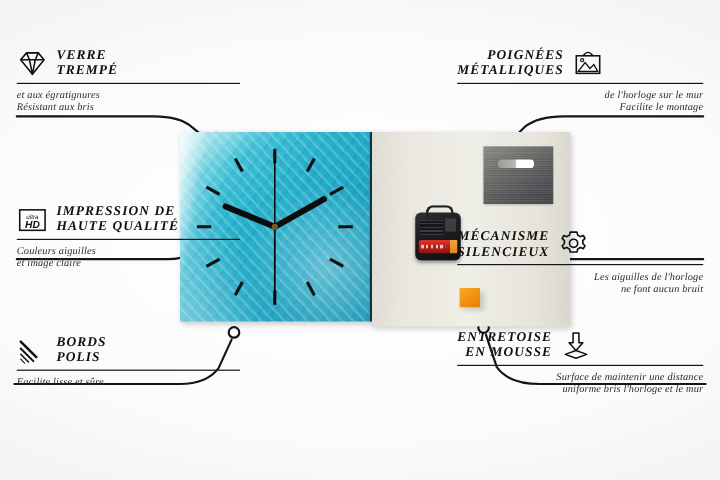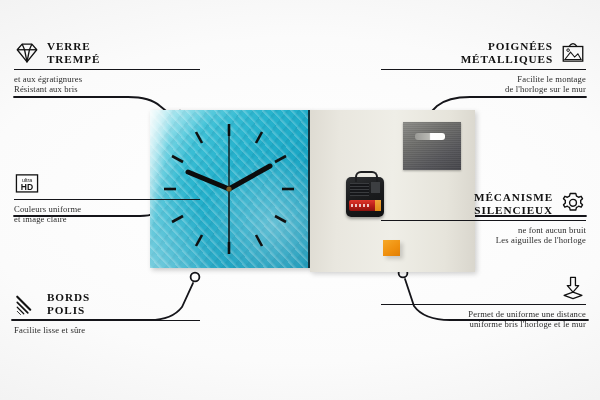--- a/index.html
+++ b/index.html
@@ -6,20 +6,21 @@
   body{
     width:600px;height:400px;overflow:hidden;
     font-family:"Liberation Serif", serif;
     background:#ffffff;
   }
   #stage{
     position:relative;width:600px;height:400px;
     background:
       radial-gradient(ellipse 120% 90% at 50% 50%, #ffffff 0%, #fbfbfb 45%, #f2f2f2 72%, #e8e8e8 100%);
     overflow:hidden;
+    font-style:italic;
   }
   
   #wires{position:absolute;left:0;top:0;width:600px;height:400px;pointer-events:none;}
 
   
   .product{position:absolute;}
 
   
   #clock-front{
     left:150px;top:110px;width:158px;height:158px;
@@ -93,21 +94,21 @@
     position:absolute;left:73px;top:130px;width:17px;height:16px;
     background:linear-gradient(145deg,#f7a929 0%,#ef8f0d 60%,#e07f06 100%);
     box-shadow:3px 3px 4px rgba(0,0,0,.16);
   }
 
   
   .feature{position:absolute;width:205px;}
   .feature.left{text-align:left;}
   .feature.right{text-align:right;}
   .f-head{display:flex;align-items:center;gap:7px;}
-  .feature.right .f-head{justify-content:flex-end;}
+  .feature.right .f-head{}
   .f-icon{width:26px;height:26px;flex:0 0 26px;display:block;}
   .f-title{
     font-size:11.2px;font-weight:bold;letter-spacing:.9px;color:#111111;
     line-height:12.6px;text-transform:uppercase;
   }
   .f-rule{height:1.4px;background:#15151a;margin:3px 0 3.5px 0;}
   .f-desc{
     font-size:8.6px;line-height:10.4px;color:#2a2a2a;letter-spacing:.15px;
   }
 </style>
@@ -194,27 +195,31 @@
     <div class="f-desc">Résistant aux bris</div>
   </div>
 
   <div class="feature left" style="left:14px;top:170px;">
     <div class="f-head">
       <svg class="f-icon" viewBox="0 0 32 32">
         <rect x="3" y="6" width="26" height="21" fill="none" stroke="#111" stroke-width="1.6"></rect>
         <text x="16" y="15" font-family="Liberation Sans, sans-serif" font-size="6.4" text-anchor="middle" fill="#111">ultra</text>
         <text x="16" y="24.5" font-family="Liberation Sans, sans-serif" font-size="10.5" font-weight="bold" text-anchor="middle" fill="#111">HD</text>
       </svg>
+      <div>
+        <div class="f-title">IMPRESSION DE</div>
+        <div class="f-title">HAUTE QUALITÉ</div>
+      </div>
     </div>
     <div class="f-rule" style="width:186px;"></div>
-    <div class="f-desc">Couleurs uniforme</div>
+    <div class="f-desc">Couleurs aiguilles</div>
     <div class="f-desc">et image claire</div>
   </div>
 
-  <div class="feature left" style="left:14px;top:291px;">
+  <div class="feature left" style="left:14px;top:279px;">
     <div class="f-head">
       <svg class="f-icon" viewBox="0 0 32 32">
         <g stroke="#111" stroke-linecap="round">
           <line x1="4" y1="7" x2="20" y2="23" stroke-width="2.6"></line>
           <line x1="4" y1="14" x2="17" y2="27" stroke-width="2.0"></line>
           <line x1="4" y1="20" x2="12" y2="28" stroke-width="1.5"></line>
           <line x1="4" y1="25" x2="8" y2="29" stroke-width="1.1"></line>
         </g>
       </svg>
       <div>
@@ -233,45 +238,49 @@
         <div class="f-title">MÉTALLIQUES</div>
       </div>
       <svg class="f-icon" viewBox="0 0 32 32">
         <path d="M11,8 Q16,1 21,8" fill="none" stroke="#111" stroke-width="1.5"></path>
         <rect x="4" y="8" width="24" height="18" fill="none" stroke="#111" stroke-width="1.6"></rect>
         <path d="M6,24 L13,15 L18,21 L22,17 L26,24 Z" fill="none" stroke="#111" stroke-width="1.3"></path>
         <circle cx="10" cy="12.5" r="1.6" fill="none" stroke="#111" stroke-width="1.2"></circle>
       </svg>
     </div>
     <div class="f-rule" style="width:205px;margin-left:auto;"></div>
+    <div class="f-desc">de l'horloge sur le mur</div>
     <div class="f-desc">Facilite le montage</div>
-    <div class="f-desc">de l'horloge sur le mur</div>
   </div>
 
   <div class="feature right" style="left:381px;top:170px;margin-top:21px;">
     <div class="f-head">
       <div>
         <div class="f-title">MÉCANISME</div>
         <div class="f-title">SILENCIEUX</div>
       </div>
       <svg class="f-icon" viewBox="0 0 32 32">
         <path d="M16,3 l3.4,0 l.9,3.2 a10.6,10.6 0 0 1 2.6,1.5 l3.1,-1.2 l1.7,2.9 l-2.3,2.3 a10.6,10.6 0 0 1 0,3 l2.3,2.3 l-1.7,2.9 l-3.1,-1.2 a10.6,10.6 0 0 1 -2.6,1.5 l-.9,3.2 l-3.4,0 l-3.4,0 l-.9,-3.2 a10.6,10.6 0 0 1 -2.6,-1.5 l-3.1,1.2 l-1.7,-2.9 l2.3,-2.3 a10.6,10.6 0 0 1 0,-3 l-2.3,-2.3 l1.7,-2.9 l3.1,1.2 a10.6,10.6 0 0 1 2.6,-1.5 l.9,-3.2 z" fill="none" stroke="#111" stroke-width="1.7" stroke-linejoin="round"></path>
         <circle cx="16" cy="14.5" r="4.2" fill="none" stroke="#111" stroke-width="1.7"></circle>
       </svg>
     </div>
     <div class="f-rule" style="width:205px;margin-left:auto;"></div>
+    <div class="f-desc">Les aiguilles de l'horloge</div>
     <div class="f-desc">ne font aucun bruit</div>
-    <div class="f-desc">Les aiguilles de l'horloge</div>
   </div>
 
   <div class="feature right" style="left:381px;top:275px;">
     <div class="f-head">
+      <div>
+        <div class="f-title">ENTRETOISE</div>
+        <div class="f-title">EN MOUSSE</div>
+      </div>
       <svg class="f-icon" viewBox="0 0 32 32">
         <path d="M13,3 L19,3 L19,13 L23,13 L16,21 L9,13 L13,13 Z" fill="none" stroke="#111" stroke-width="1.6" stroke-linejoin="round"></path>
         <path d="M16,21 L27,25 L16,29 L5,25 Z" fill="none" stroke="#111" stroke-width="1.5" stroke-linejoin="round"></path>
       </svg>
     </div>
     <div class="f-rule" style="width:205px;margin-left:auto;"></div>
-    <div class="f-desc">Permet de uniforme une distance</div>
+    <div class="f-desc">Surface de maintenir une distance</div>
     <div class="f-desc">uniforme bris l'horloge et le mur</div>
   </div>
 
 </div>
 
 </body></html>

